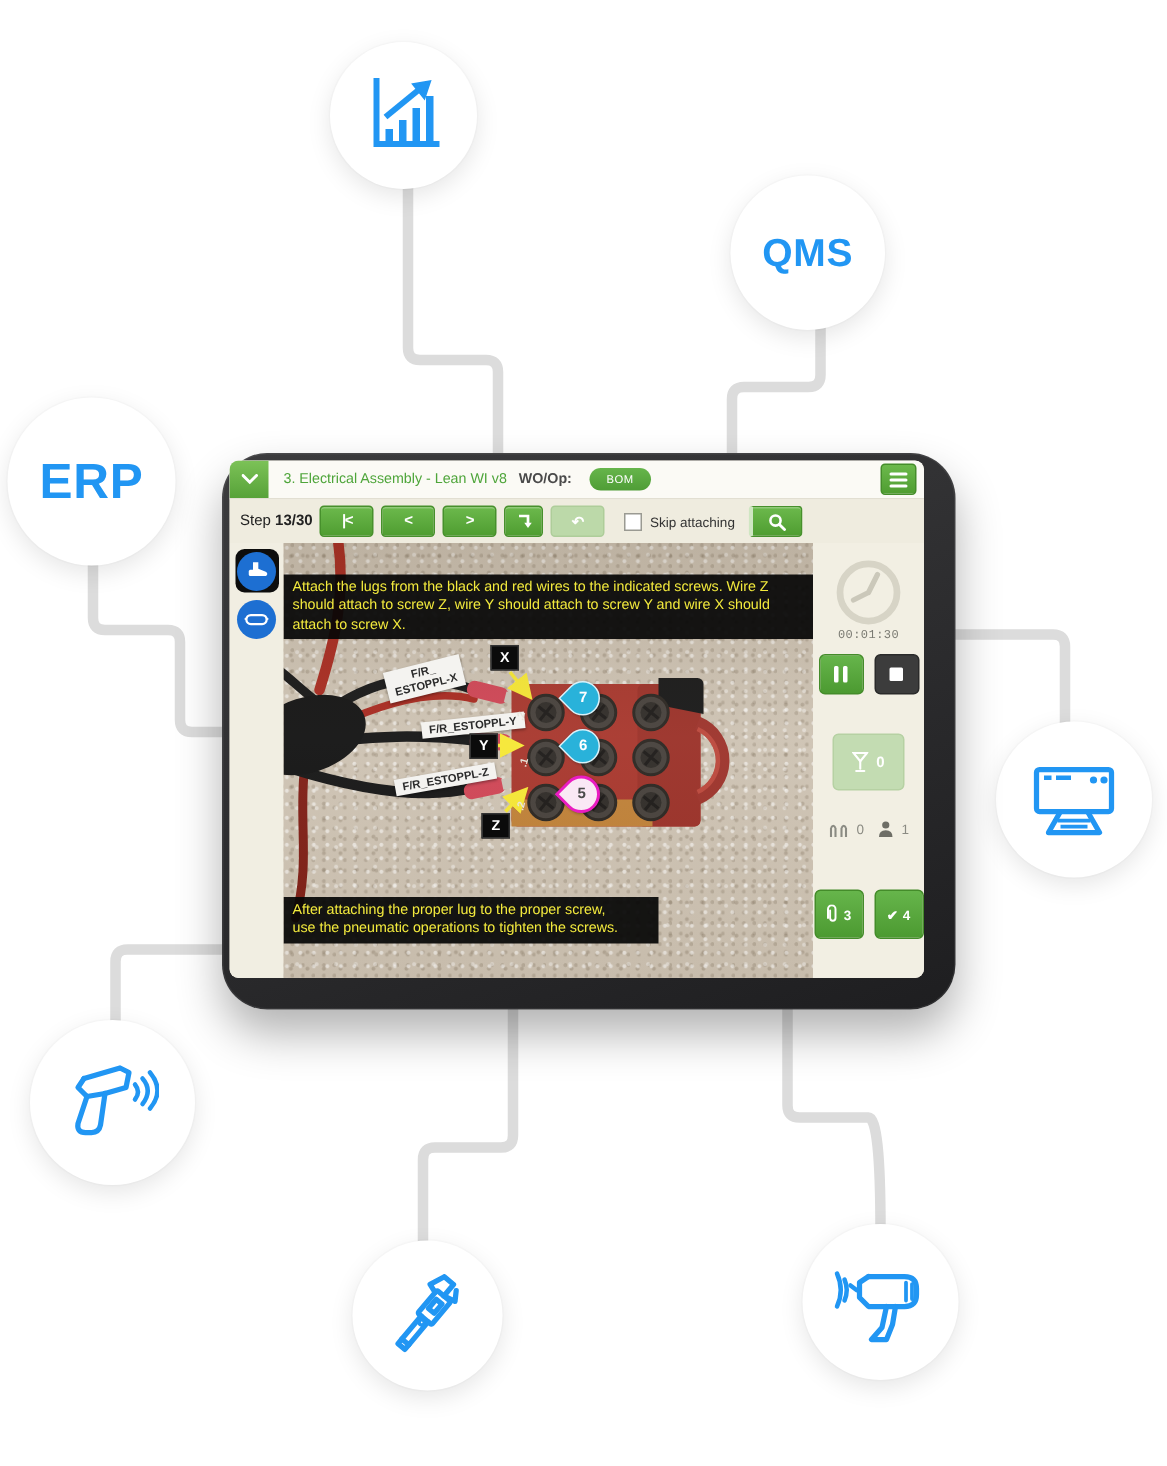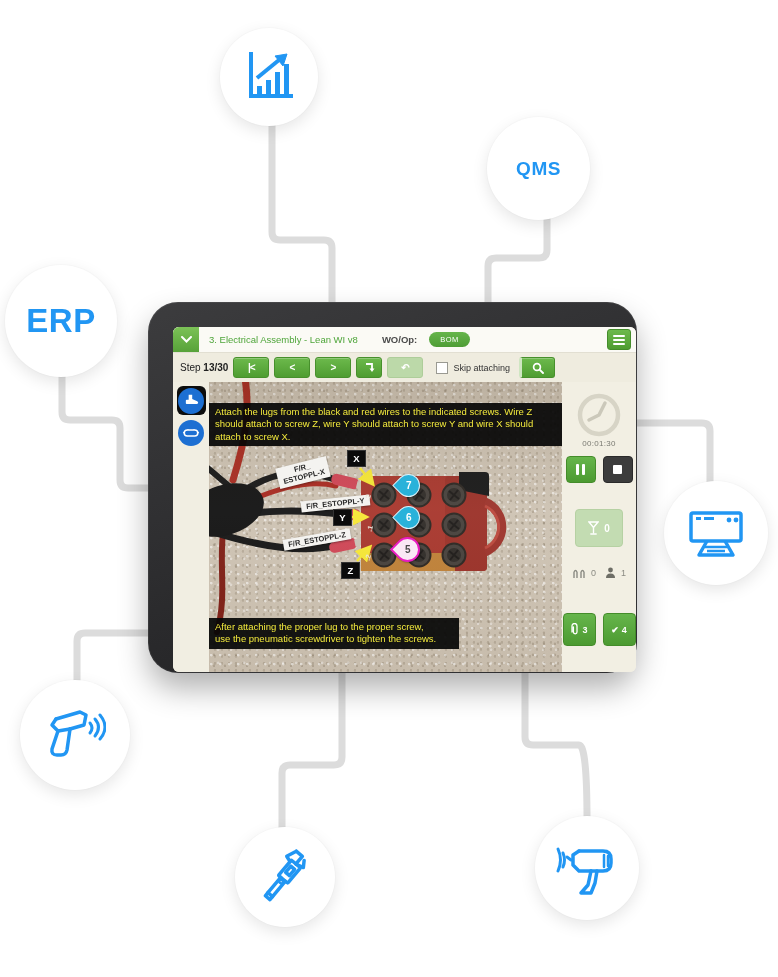--- a/index.html
+++ b/index.html
@@ -11,32 +11,32 @@
 
   
   .sat{position:absolute;background:#fff;border-radius:50%;
        box-shadow:0 5px 16px rgba(0,0,0,.10),0 0 0 1px rgba(0,0,0,.015);
        display:flex;align-items:center;justify-content:center;}
   .sat-text{color:#2196f3;font-weight:bold;letter-spacing:.5px;}
 
   
   .tablet{position:absolute;left:148px;top:302px;width:489px;height:371px;
           background:linear-gradient(160deg,#3c3c3e,#1e1e20);
-          border-radius:30px;padding:25px;box-sizing:border-box;
+          border-radius:30px;padding:5px;box-sizing:border-box;
           box-shadow:0 16px 30px rgba(0,0,0,.30), inset 0 0 0 1px rgba(255,255,255,.07);}
   .screen{width:463px;height:345px;border-radius:6px;overflow:hidden;background:#f1eee2;
           display:flex;flex-direction:column;}
 
   
   .titlebar{height:25px;background:#fbfaf5;border-bottom:1px solid #e2dfd2;
             display:flex;align-items:center;flex:0 0 auto;}
   .chev-btn{width:26px;height:25px;background:linear-gradient(#7cc257,#57a239);
             display:flex;align-items:center;justify-content:center;cursor:pointer;}
   .app-title{color:#4ea53a;font-size:9.5px;margin-left:10px;white-space:nowrap;}
-  .woop{color:#4a4a4a;font-size:9.5px;font-weight:bold;margin-left:24px;}
+  .woop{color:#4a4a4a;font-size:9.5px;font-weight:bold;margin-left:8px;}
   .bom-btn{background:linear-gradient(#66b54b,#4f9d36);color:#fff;font-size:7.5px;font-weight:normal;
            border-radius:9px;padding:3px 11px;margin-left:12px;letter-spacing:.4px;cursor:pointer;}
   .menu-btn{margin-left:auto;margin-right:5px;width:22px;height:19px;border-radius:3px;
             background:linear-gradient(#6cb94c,#4f9d31);border:1px solid #458d2b;
             display:flex;flex-direction:column;align-items:center;justify-content:center;gap:2px;cursor:pointer;}
   .menu-btn span{display:block;width:12px;height:2px;background:#fff;border-radius:1px;}
 
   
   .stepbar{height:29px;background:#efecdf;display:flex;align-items:center;
            padding:0 7px;gap:5px;flex:0 0 auto;}
@@ -87,21 +87,21 @@
   .pin{position:absolute;width:21px;height:21px;transform:rotate(-45deg);
        border-radius:0 50% 50% 50%;display:flex;align-items:center;justify-content:center;z-index:4;
        box-shadow:0 1px 2px rgba(0,0,0,.3);}
   .pin>span{transform:rotate(45deg);font-size:10px;font-weight:bold;}
   .pin-cyan{background:#29b2da;border:1px solid #d9f2fa;color:#fff;}
   .pin-pink{background:#fae8f5;border:2px solid #ea1cc1;color:#4a4a4a;}
   .bmark{position:absolute;color:#e8e4da;font-size:7px;font-weight:bold;z-index:3;transform:rotate(-75deg);}
 
   
   .sidebar{width:74px;background:#f2efe3;display:flex;flex-direction:column;align-items:center;flex:0 0 auto;}
-  .timer-txt{font-size:8px;color:#7a7a72;margin-top:1px;letter-spacing:.3px;}
+  .timer-txt{font-size:8px;color:#7a7a72;margin-top:1px;letter-spacing:.3px;font-family:Liberation Mono, monospace;}
   .ctrl-row{display:flex;gap:7px;margin-top:8px;}
   .sq-btn{width:30px;height:27px;border-radius:4px;display:flex;align-items:center;justify-content:center;cursor:pointer;box-sizing:border-box;}
   .pause{background:linear-gradient(#66b54b,#4c9a31);border:1px solid #448c2a;gap:3px;}
   .pause i{display:block;width:3px;height:11px;background:#fff;border-radius:1px;}
   .stop{background:#3c3c3c;border:1px solid #2a2a2a;}
   .stop i{display:block;width:9px;height:9px;background:#fff;border-radius:1px;}
   .scrap-btn{margin-top:26px;width:46px;height:36px;border-radius:4px;background:#c3dcb2;
              border:1px solid #b6d1a3;display:flex;align-items:center;justify-content:center;gap:5px;
              color:#fff;font-size:10px;font-weight:bold;cursor:default;}
   .cnt-row{display:flex;align-items:center;gap:5px;margin-top:20px;color:#8b8b83;font-size:9px;}
@@ -140,21 +140,21 @@
         <rect x="41" y="12" width="5" height="30"></rect>
       </g>
       <g stroke="#2196f3" stroke-width="4" fill="#2196f3">
         <path d="M14,26 L36,8" fill="none"></path>
         <path d="M32,4 L44,2 L40,14 Z" stroke-width="1"></path>
       </g>
     </svg>
   </div>
 
   <div class="sat" style="left:487px;top:117px;width:103px;height:103px;">
-    <div class="sat-text" style="font-size:19px;">QMS</div>
+    <div class="sat-text" style="font-size:26px;">QMS</div>
   </div>
 
   <div class="sat" style="left:5px;top:265px;width:112px;height:112px;">
     <div class="sat-text" style="font-size:33px;text-align:right;">ERP</div>
   </div>
 
   <div class="sat" style="left:664px;top:481px;width:104px;height:104px;">
     <svg width="58" height="52" viewBox="0 0 58 52">
       <g fill="none" stroke="#2196f3" stroke-width="3.5" stroke-linejoin="round">
         <rect x="4" y="6" width="50" height="28" rx="2"></rect>
@@ -393,21 +393,21 @@
               <span>5</span>
             </div>
 
           <div class="bmark" style="left:156px;top:112px;">.2</div>
           <div class="bmark" style="left:158px;top:143px;">.1</div>
           <div class="bmark" style="left:156px;top:172px;">.2</div>
 
           <div class="cap cap-top">Attach the lugs from the black and red wires to the indicated screws. Wire Z should attach to screw Z, wire Y should attach to screw Y and wire X should attach to screw X.</div>
           <div class="cap cap-bot">
             <div>After attaching the proper lug to the proper screw,</div>
-            <div>use the pneumatic screwdriver to tighten the screws.</div>
+            <div>use the pneumatic operations to tighten the screws.</div>
           </div>
         </div>
 
         <div class="sidebar">
           <svg width="46" height="46" viewBox="0 0 46 46" style="margin-top:10px;">
             <circle cx="23" cy="23" r="19" fill="none" stroke="#d7d4c6" stroke-width="4.5"></circle>
             <path d="M23,23 L29,11 M23,23 L13,28" stroke="#cbc8ba" stroke-width="3.5" stroke-linecap="round"></path>
           </svg>
           <div class="timer-txt">00:01:30</div>
 

